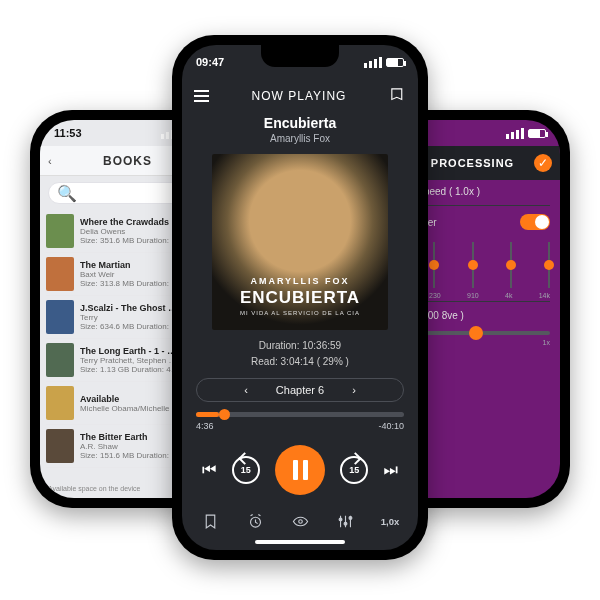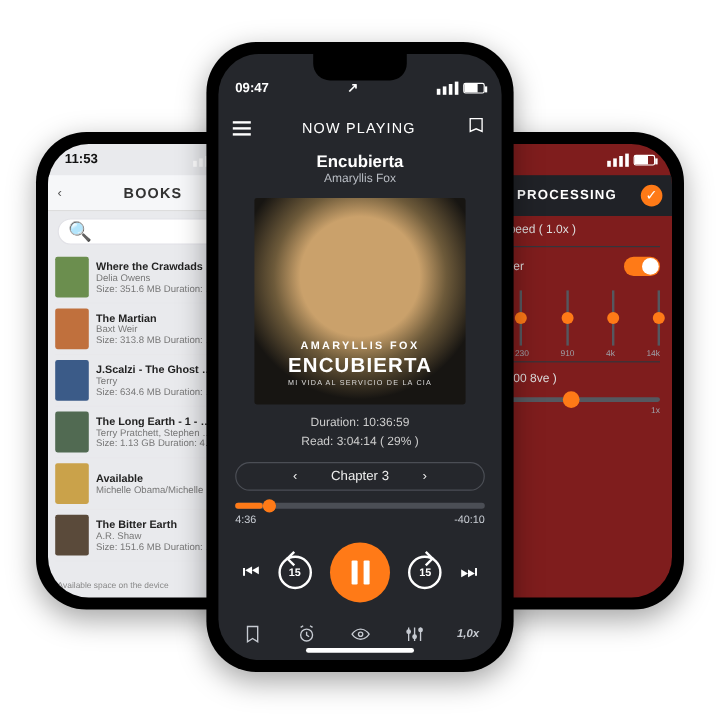--- a/index.html
+++ b/index.html
@@ -29,21 +29,21 @@
   .book-list { padding:0 6px; }
   .book-row { display:flex; gap:6px; align-items:center; padding:4px 0; border-bottom:1px solid #e8e8eb; }
   .book-row .cover { width:28px; height:34px; background:#888; border-radius:2px; flex:none; }
   .book-row .meta { flex:1; min-width:0; }
   .book-row .title { font-size:9px; font-weight:700; color:#222; white-space:nowrap; overflow:hidden; text-overflow:ellipsis; }
   .book-row .author { font-size:8px; color:#777; white-space:nowrap; overflow:hidden; text-overflow:ellipsis; }
   .book-row .dl { width:22px; height:22px; border:1px solid #8a8f98; border-radius:50%; display:flex; align-items:center; justify-content:center; font-size:11px; color:#5f6670; flex:none; }
 
   
   #pR { width: 195px; height: 398px; top: 110px; right: 30px; }
-  #pR .screen { background:#7f1d1d; }
+  #pR .screen { background:#701a75; }
   .proc-header { height:34px; display:flex; align-items:center; justify-content:center; position:relative; background:#202227; }
   .proc-header .back { position:absolute; left:8px; font-size:14px; }
   .proc-header .done { position:absolute; right:8px; width:18px; height:18px; border-radius:50%; background:#ff7a17; display:flex; align-items:center; justify-content:center; font-size:12px; }
   .proc-header h1 { font-size:11px; font-weight:700; letter-spacing:1px; }
   .setting { padding:6px 10px; font-size:10px; color:#ddd; display:flex; justify-content:space-between; align-items:center; }
   .divider { height:1px; background:#33363c; margin:2px 10px; }
   .toggle { width:30px; height:16px; background:#ff7a17; border-radius:8px; position:relative; }
   .toggle i { position:absolute; right:1px; top:1px; width:14px; height:14px; background:#fff; border-radius:50%; }
   .eq { padding:6px 10px 0; }
   .eq-bars { height:46px; display:flex; justify-content:space-between; align-items:center; }
@@ -79,21 +79,21 @@
   .chaptimes { display:flex; justify-content:space-between; margin:4px 14px 0; font-size:9px; color:#c8ccd3; }
   .transport { display:flex; justify-content:space-between; align-items:center; margin:14px 20px 0; }
   .jump { width:28px; height:28px; border:2px solid #fff; border-radius:50%; display:flex; align-items:center; justify-content:center; font-size:9px; font-weight:700; position:relative; }
   .jump::before { content:""; position:absolute; width:7px; height:7px; border-top:2px solid #fff; border-left:2px solid #fff; top:-4px; }
   .jump.back::before { left:6px; transform:rotate(-45deg); }
   .jump.fwd::before  { right:6px; transform:rotate(135deg); }
   .skip { font-size:16px; }
   .play { width:50px; height:50px; border-radius:50%; background:#ff7a17; display:flex; align-items:center; justify-content:center; gap:5px; }
   .play span { width:5px; height:20px; background:#fff; border-radius:1px; }
   .toolbar { display:flex; justify-content:space-between; align-items:center; margin:14px 16px 0; color:#c7cbd2; }
-  .tool { width:24px; height:24px; display:flex; align-items:center; justify-content:center; font-size:13px;font-style:italic; }
+  .tool { width:24px; height:24px; display:flex; align-items:center; justify-content:center; font-size:13px; }
   .tool svg { width:17px; height:17px; stroke:#c7cbd2; fill:none; stroke-width:1.6; }
   .speed { font-size:9.5px; font-weight:600; }
   .homebar { width:90px; height:4px; background:#fff; border-radius:2px; margin:auto auto 6px; }
 </style>
 </head>
 <body>
 
 <div class="phone" id="pL">
   <div class="screen">
     <div class="statusbar">
@@ -246,21 +246,21 @@
         <span>-1x</span>
         <span>1x</span>
       </div>
     </div>
   </div>
 </div>
 
 <div class="phone" id="pC">
   <div class="screen">
     <div class="notch"></div>
-    <div class="statusbar" style="margin-top:16px">
+    <div class="statusbar" style="margin-top:4px">
       <span>09:47</span>
       <span>↗</span>
       <span class="right">
         <span class="sig">
             <span></span>
             <span></span>
             <span></span>
             <span></span>
           </span>
         <span class="batt">
@@ -292,21 +292,21 @@
     </div>
     <div class="timing">
       <span>Duration:</span>
       <span>10:36:59</span><br>
       <span>Read:</span>
       <span>3:04:14 ( 29% )</span>
     </div>
     <div class="chapter">
       <div class="pill">
         <span>‹</span>
-        <span>Chapter 3</span>
+        <span>Chapter 6</span>
         <span>›</span>
       </div>
     </div>
     <div class="chapprog">
       <div class="fill" id="chap-fill" style="width: 11%;"></div>
       <div class="knob" id="chap-knob" style="left: 11%;"></div>
     </div>
     <div class="chaptimes">
       <span>4:36</span>
       <span>-40:10</span>

